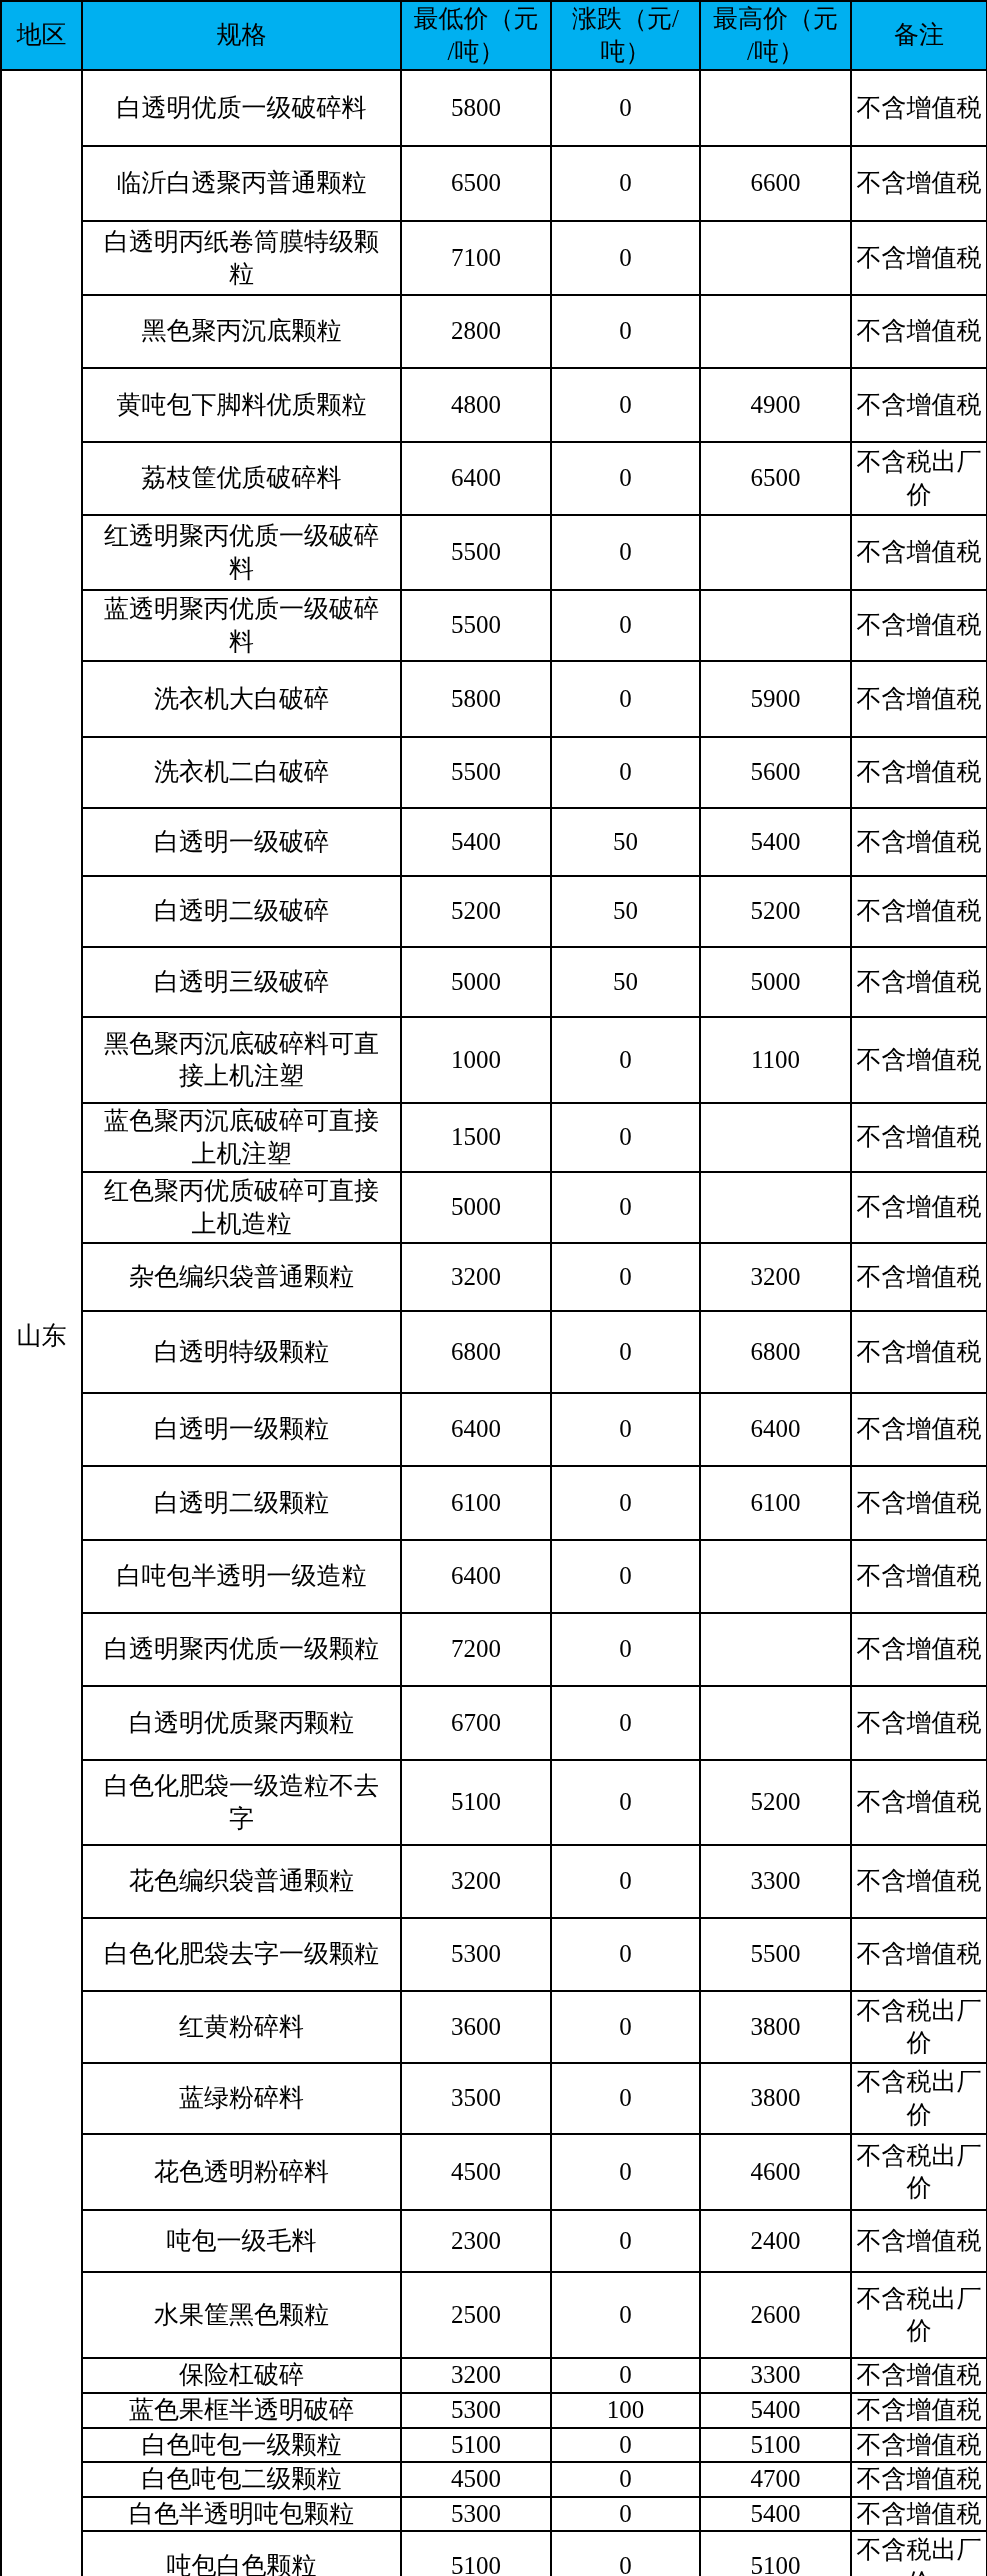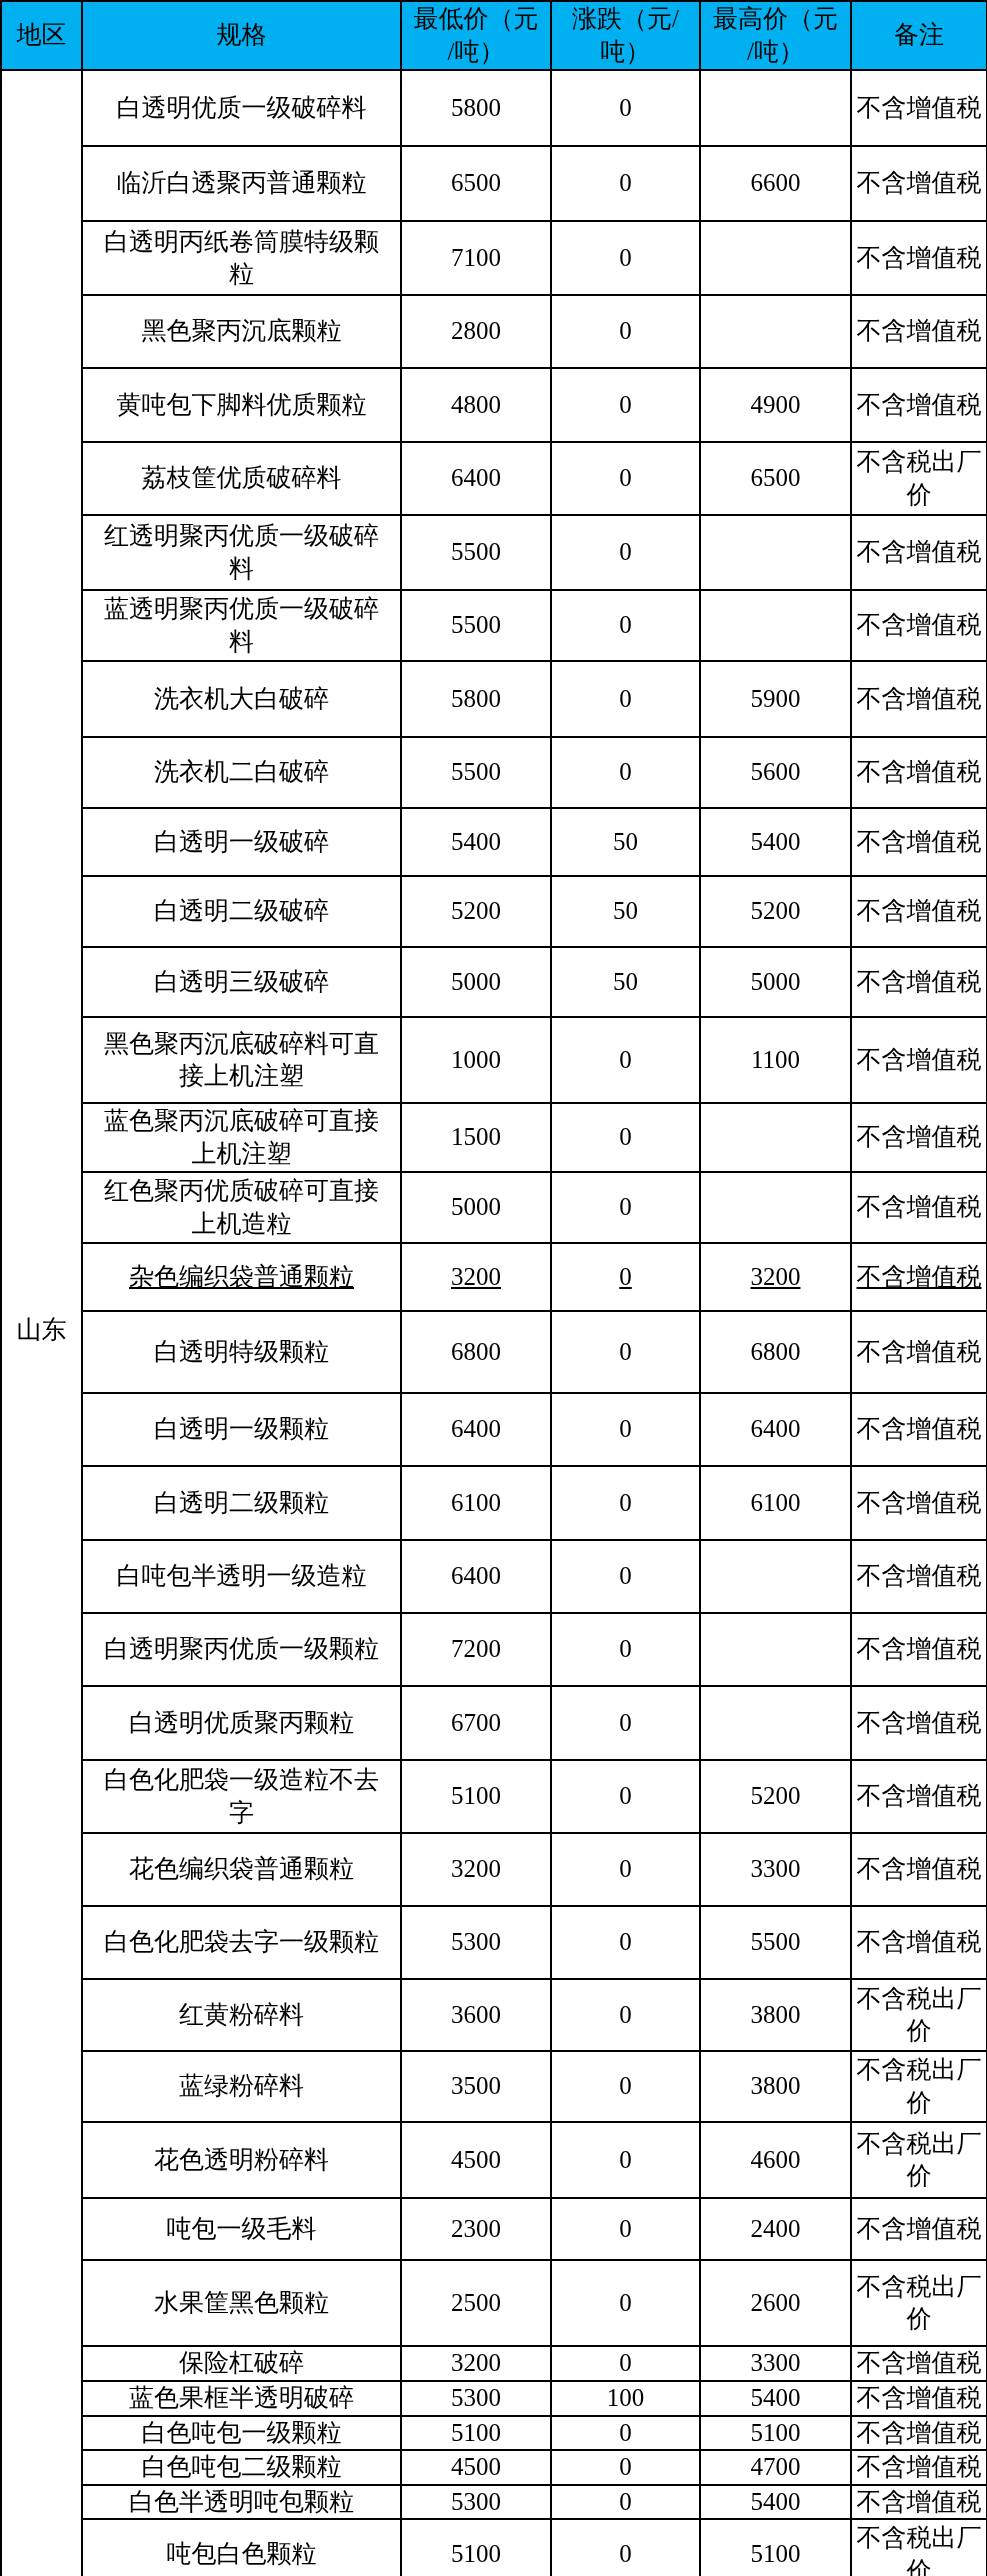--- a/index.html
+++ b/index.html
@@ -182,21 +182,21 @@
         <td>不含增值税</td>
       </tr>
       <tr style="height: 71px;">
         <td>红色聚丙优质破碎可直接
 上机造粒</td>
         <td>5000</td>
         <td>0</td>
         <td></td>
         <td>不含增值税</td>
       </tr>
-      <tr style="height: 68px; text-decoration: underline;">
+      <tr style="height: 68px;">
         <td>杂色编织袋普通颗粒</td>
         <td>3200</td>
         <td>0</td>
         <td>3200</td>
         <td>不含增值税</td>
       </tr>
       <tr style="height: 82px;">
         <td>白透明特级颗粒</td>
         <td>6800</td>
         <td>0</td>
@@ -231,21 +231,21 @@
         <td></td>
         <td>不含增值税</td>
       </tr>
       <tr style="height: 74px; margin-left: 12px;">
         <td>白透明优质聚丙颗粒</td>
         <td>6700</td>
         <td>0</td>
         <td></td>
         <td>不含增值税</td>
       </tr>
-      <tr style="height: 73px;">
+      <tr style="height: 85px;">
         <td>白色化肥袋一级造粒不去
 字</td>
         <td>5100</td>
         <td>0</td>
         <td>5200</td>
         <td>不含增值税</td>
       </tr>
       <tr style="height: 73px;">
         <td>花色编织袋普通颗粒</td>
         <td>3200</td>

